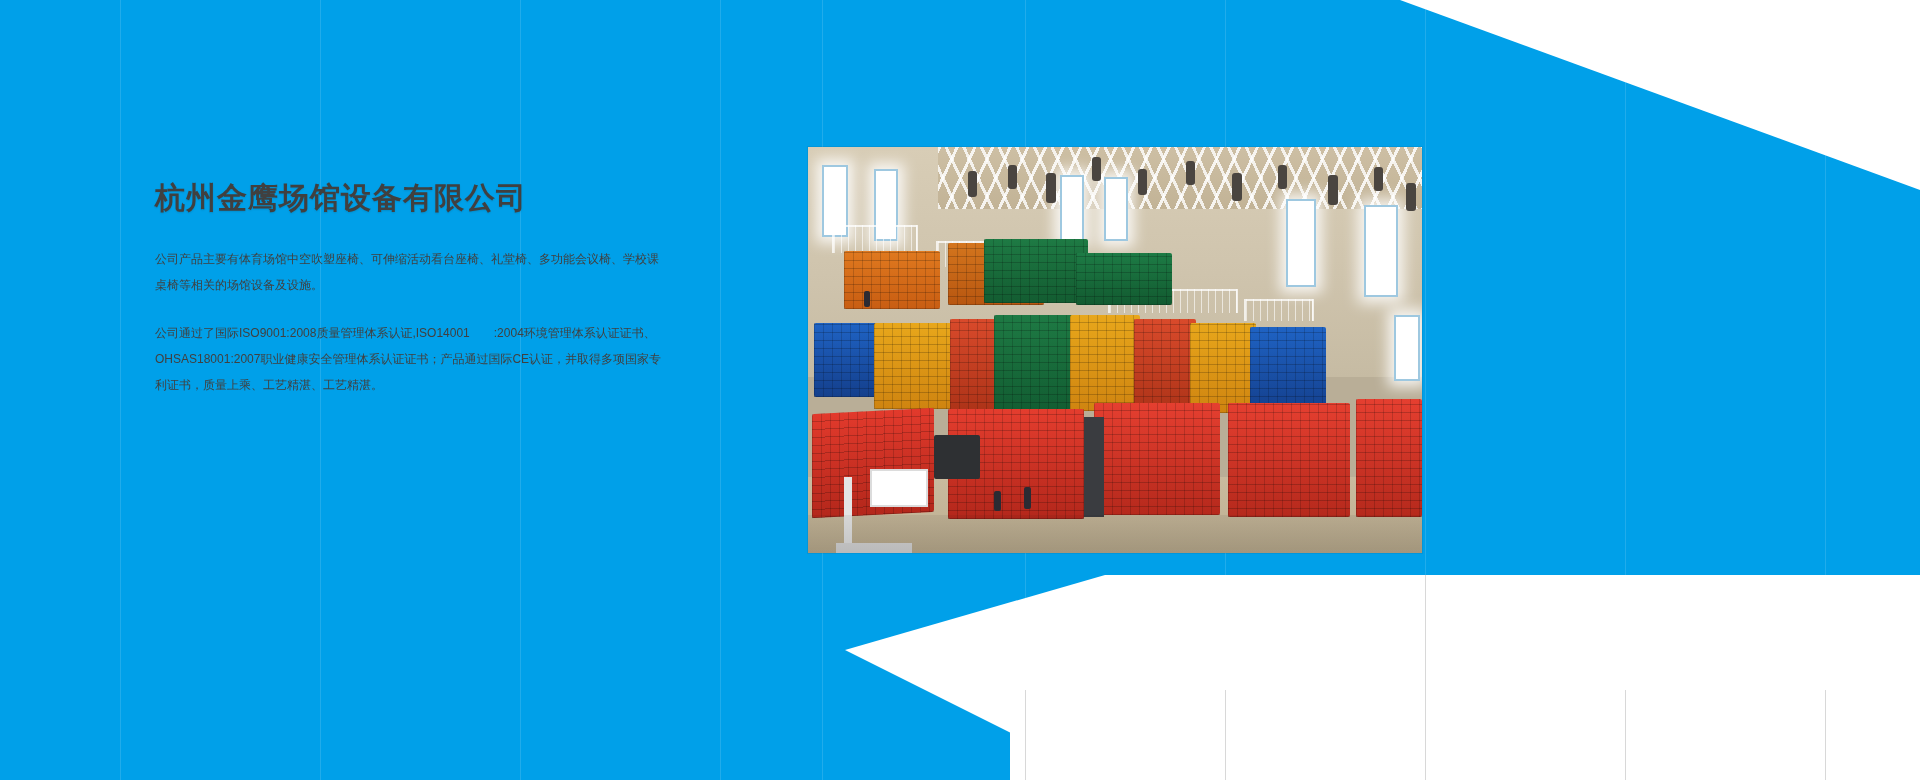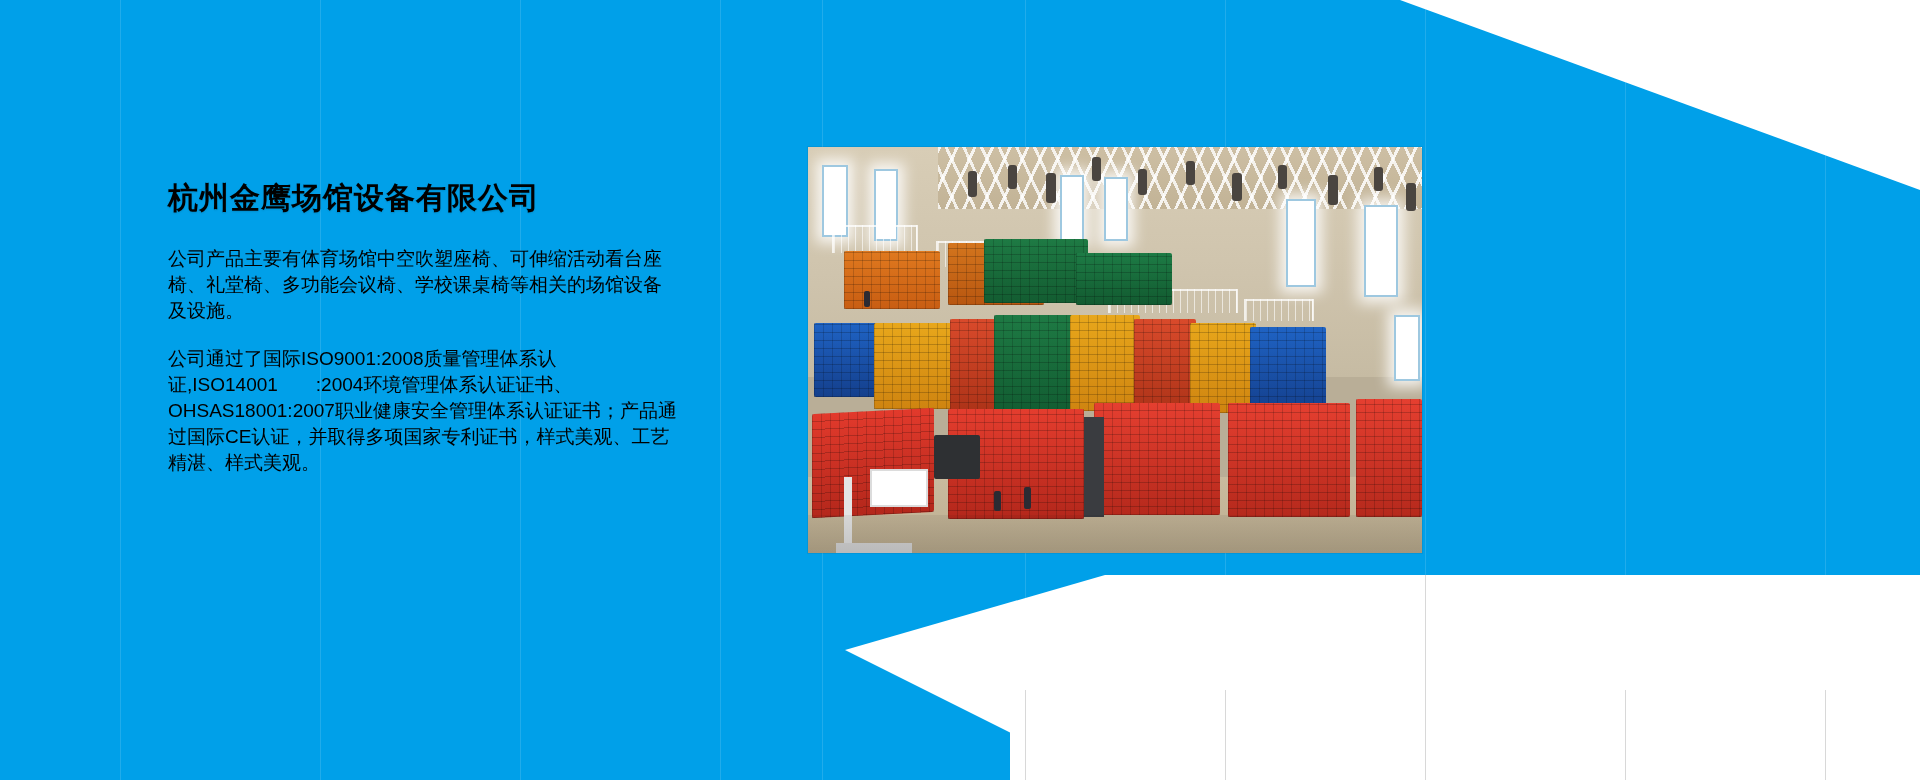--- a/index.html
+++ b/index.html
@@ -52,30 +52,30 @@
   #bottom-white2{
     position:absolute; left:1405px; top:575px; width:515px; height:205px;
     background:#ffffff;
   }
 
   
   .sep{ position:absolute; width:1px; background:#d8d8d8; }
 
   
   #text-col{
-    position:absolute; left:168px; top:180px; width:510px;
-    color:#000000;
+    position:absolute; left:155px; top:180px; width:510px;
+    color:#404040;
   }
   #company-title{
     font-size:30px; font-weight:bold; letter-spacing:1px;
     line-height:1.2; margin-bottom:30px;
     text-shadow:0 1px 2px rgba(0,0,0,0.12);
   }
   .para{
-    font-size:19px; line-height:26px; margin-bottom:22px;
+    font-size:12px; line-height:26px; margin-bottom:22px;
     white-space:pre-wrap;
   }
   .para:last-child{ margin-bottom:0; }
 
   
   #photo-frame{
     position:absolute; left:808px; top:147px;
     width:614px; height:406px;
     background:#b9ae97;
     overflow:hidden;
@@ -229,16 +229,16 @@
   <div class="sep" style="left:1425px;top:575px;height:205px;"></div>
   <div class="sep" style="left:1625px;top:690px;height:90px;"></div>
   <div class="sep" style="left:1825px;top:690px;height:90px;"></div>
 
   <div id="text-col">
     <h1 id="company-title">杭州金鹰场馆设备有限公司</h1>
 
     <p class="para">公司产品主要有体育场馆中空吹塑座椅、可伸缩活动看台座椅、礼堂椅、多功能会议椅、学校课桌椅等相关的场馆设备及设施。</p>
 
 
-    <p class="para">公司通过了国际ISO9001:2008质量管理体系认证,ISO14001　　:2004环境管理体系认证证书、OHSAS18001:2007职业健康安全管理体系认证证书；产品通过国际CE认证，并取得多项国家专利证书，样式美观、工艺精湛、样式美观。</p>
+    <p class="para">公司通过了国际ISO9001:2008质量管理体系认证,ISO14001　　:2004环境管理体系认证证书、OHSAS18001:2007职业健康安全管理体系认证证书；产品通过国际CE认证，并取得多项国家专利证书，质量上乘、工艺精湛、工艺精湛。</p>
   </div>
 
 </div>
 
 </body></html>

